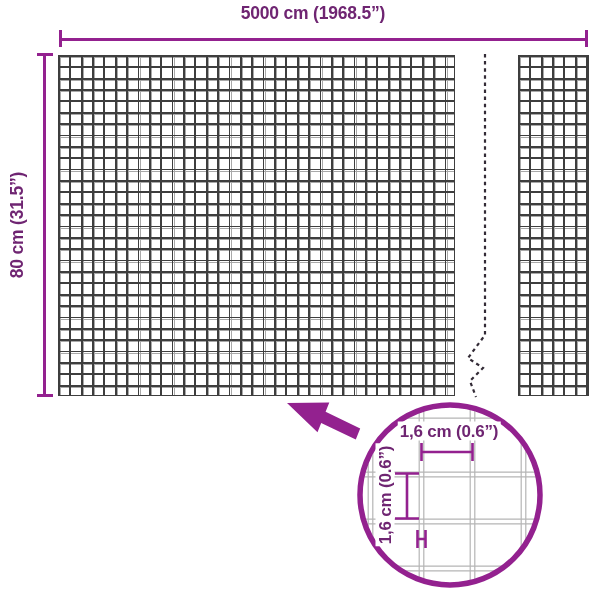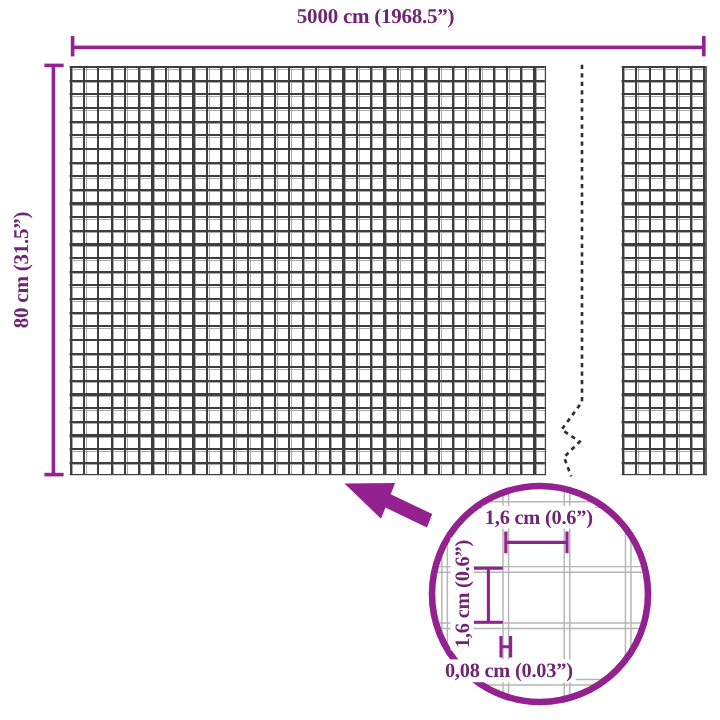--- a/index.html
+++ b/index.html
@@ -1,18 +1,18 @@
 <!DOCTYPE html>
 <html style="--c-accent: #93218f; --c-label: #6f2572; --c-mesh_dark: #3e3e3e; --c-mesh_light: #a9a9a9; --c-detail_grid: #b5b5b5; --c-break_line: #332b36;"><head>
 <meta charset="utf-8">
 <style>
   html,body{margin:0;padding:0;background:#fff;}
   .stage{
     position:relative;width:600px;height:600px;background:#fff;overflow:hidden;
-    font-family:Liberation Serif, serif;
+    font-family:Liberation Sans, sans-serif;
   }
   
   .dimline{position:absolute;background:var(--c-accent);}
   .dim-top-line{left:60px;top:38px;width:527px;height:3px;}
   .dim-top-capL{left:59px;top:30px;width:3px;height:17px;}
   .dim-top-capR{left:585px;top:30px;width:3px;height:17px;}
   .dim-left-line{left:43px;top:54px;width:3px;height:342px;}
   .dim-left-capT{left:37px;top:53px;width:16px;height:3px;}
   .dim-left-capB{left:37px;top:394px;width:16px;height:3px;}
 
@@ -108,14 +108,13 @@
         <path d="M421.5 443 V461 M421.5 452 H472.5 M472.5 443 V461"></path>
         <path d="M395 473.5 H419 M407 473.5 V518.5 M395 518.5 H419"></path>
         <path d="M417.5 530 V548 M417.5 539 H425.5 M425.5 530 V548"></path>
       </g>
       <circle class="detail-ring" cx="450" cy="495" r="90"></circle>
     </g>
   </svg>
 
   <div class="detail-label detail-label-top">1,6 cm (0.6”)</div>
   <div class="detail-label detail-label-side">1,6 cm (0.6”)</div>
-  <div class="detail-label detail-label-bottom">0,08 cm (0.03”)</div>
 </div>
 
 </body></html>

